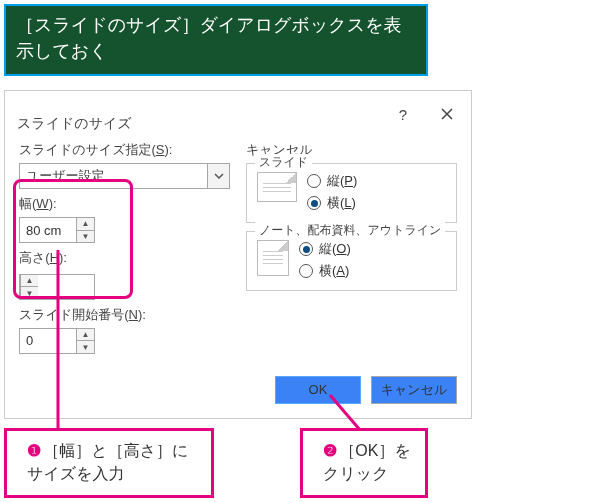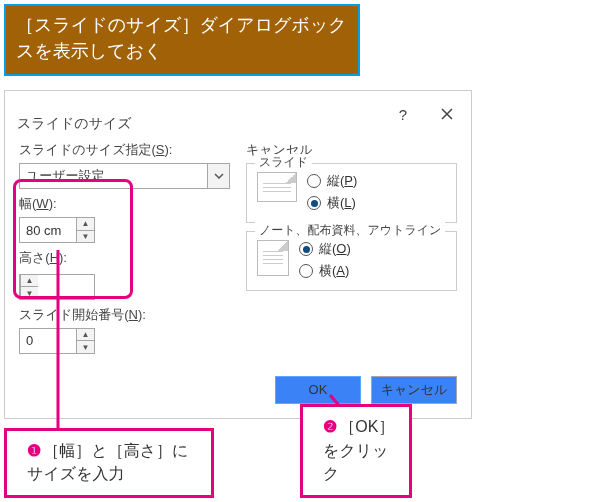--- a/index.html
+++ b/index.html
@@ -9,23 +9,23 @@
     font-size: 13px;
     color: #333;
     background: #fff;
     width: 600px;
     height: 502px;
     position: relative;
   }
   .tip-banner {
     position: absolute;
     left: 4px; top: 4px;
-    width: 356px;
+    width: 424px;
     border: 2px solid #00a0e9;
-    background: #a16207;
+    background: #14532d;
     color: #fff;
     padding: 6px 10px 10px 10px;
     font-size: 18px;
     line-height: 1.45;
     font-weight: 500;
   }
   .dialog {
     position: absolute;
     left: 4px; top: 90px;
     width: 468px;
@@ -151,21 +151,21 @@
     border: 3px solid #e4007f;
     background: #fff;
     padding: 8px 12px 10px 20px;
     font-size: 16px;
     line-height: 1.45;
   }
   .callout .num {
     color: #e4007f; font-weight: bold; margin-right: 2px;
   }
   .callout1 { left: 4px; bottom: 4px; width: 210px; }
-  .callout2 { left: 300px; bottom: 4px; width: 112px; }
+  .callout2 { left: 300px; bottom: 4px; width: 128px; }
 
   svg.lead { position: absolute; pointer-events: none; }
 </style>
 </head>
 <body>
 
 <div class="tip-banner">
   <span>［スライドのサイズ］ダイアログボックスを表示しておく</span>
 </div>
 

